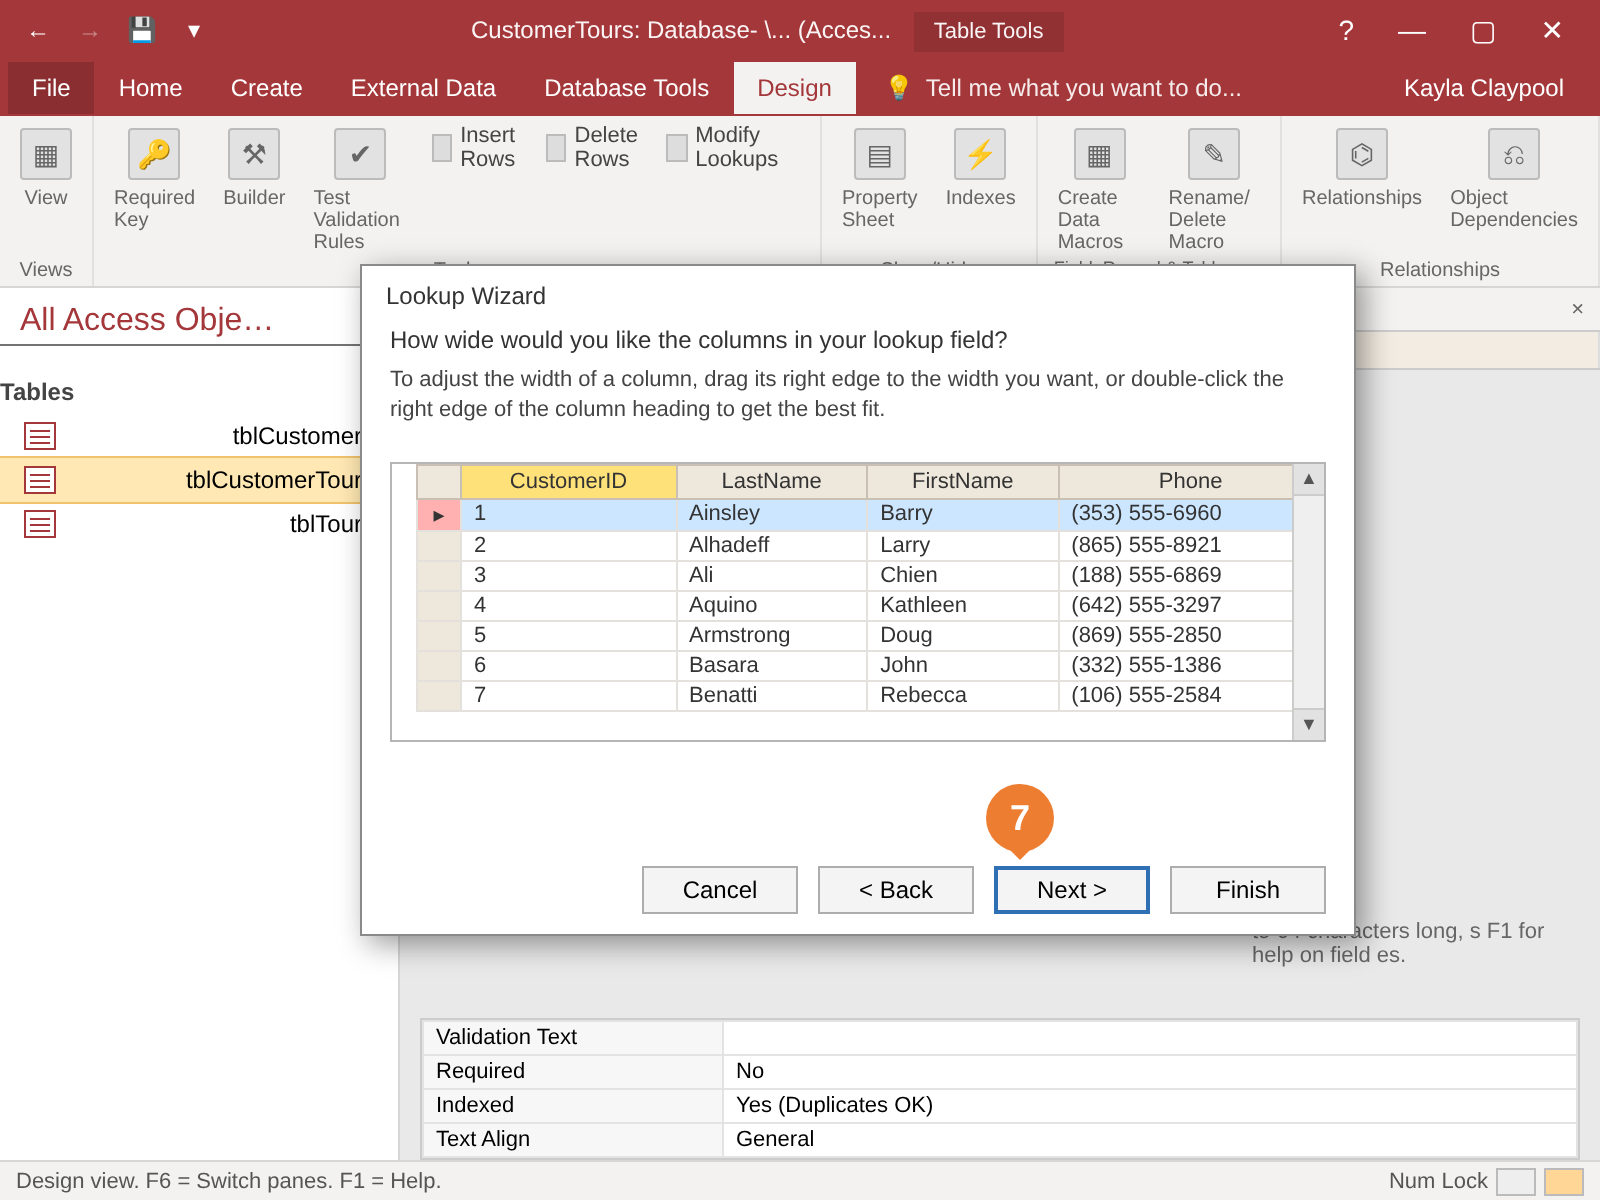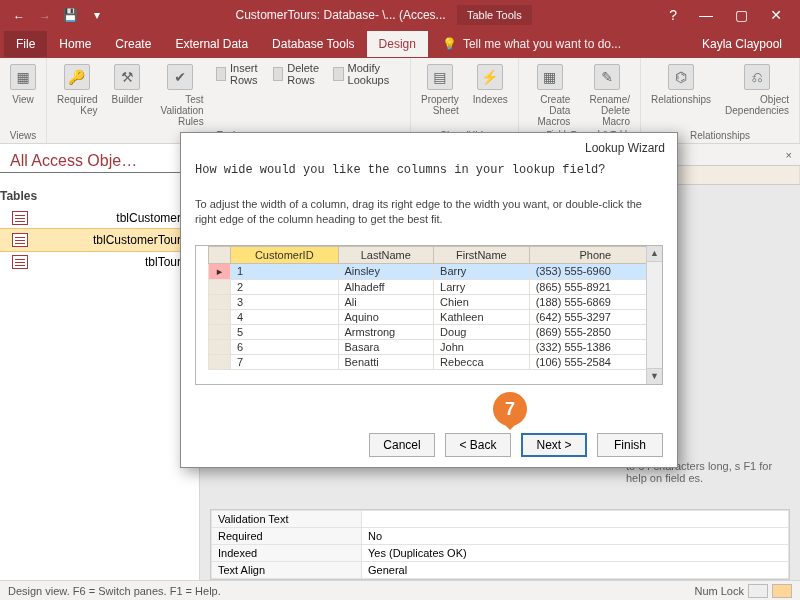--- a/index.html
+++ b/index.html
@@ -14,21 +14,21 @@
 
   .menubar { background: #a4373a; height: 28px; display: flex; align-items: center; color: #fff; font-size: 12px; padding: 0 4px; }
   .menubar .mtab { padding: 6px 12px; cursor: pointer; }
   .menubar .mtab.file { background: #8b2e31; }
   .menubar .mtab.active { background: #f3f2f1; color: #a4373a; }
   .menubar .tell { flex: 1; padding-left: 14px; opacity: .9; display: flex; align-items: center; gap: 6px; }
   .menubar .user { padding-right: 14px; }
 
   .ribbon { background: #f3f2f1; height: 86px; border-bottom: 1px solid #d6d6d6; display: flex; font-size: 11px; color: #444; }
   .rgroup { border-right: 1px solid #e1e1e1; padding: 4px 8px 2px; display: flex; flex-direction: column; align-items: center; justify-content: space-between; }
-  .rgroup .lbl { font-size: 10px; color: #666; margin-top: 2px; text-align: right; white-space: pre-line; }
+  .rgroup .lbl { font-size: 10px; color: #666; margin-top: 2px; text-align: left; white-space: pre-line; }
   .rgroup .icons { display: flex; gap: 10px; align-items: flex-start; }
   .rbtn { display: flex; flex-direction: column; align-items: center; gap: 2px; cursor: pointer; padding: 2px 2px 0; }
   .rbtn .ic { width: 26px; height: 26px; background: #e2e2e2; border: 1px solid #bbb; border-radius: 2px; display:flex;align-items:center;justify-content:center;font-size:14px;color:#666; }
   .rstack { display:flex;flex-direction:row;gap:2px;font-size:11px;color:#444; }
   .rstack div { display:flex;align-items:center;gap:4px;cursor:pointer; }
   .rstack .miniic{width:14px;height:14px;background:#ddd;border:1px solid #bbb;display:inline-block;}
 
   .body { display: flex; height: 436px; }
   .nav { width: 200px; border-right: 1px solid #d6d6d6; background: #fff; font-size: 12px; position: relative; }
   .nav h2 { color: #a4373a; font-size: 16px; font-weight: 400; padding: 8px 10px 2px; border-bottom:1px solid #737373; }
@@ -48,37 +48,37 @@
   .propsheet td { border:1px solid #e3e3e3; padding:2px 6px; }
   .propsheet td:first-child { width:150px; background:#f7f7f7; }
   .hint { position:absolute; right:14px; bottom:96px; font-size:11px; color:#666; width:160px; }
 
   .statusbar { height:20px; background:#f3f2f1; border-top:1px solid #d6d6d6; display:flex; align-items:center; font-size:11px; color:#555; padding:0 8px; }
   .statusbar .spacer{flex:1;}
   .statusbar .vbtn{width:20px;height:14px;border:1px solid #bbb;margin-left:4px;background:#eee;}
 
   
   .dialog { position:absolute; left:180px; top:132px; width:498px; height:336px; background:#fff; border:1px solid #8a8a8a; box-shadow:4px 4px 14px rgba(0,0,0,.4); font-size:12px; color:#333; z-index:50;}
-  .dialog .dtitle { padding:8px 12px 4px; font-size:12px; color:#333;text-align:right; }
+  .dialog .dtitle { padding:8px 12px 4px; font-size:12px; color:#333; }
   .dialog .dbody { padding:4px 14px; }
-  .dialog .q { margin-bottom:20px;font-family:Liberation Mono, monospace; }
+  .dialog .q { margin-bottom:6px; }
   .dialog .hintxt { font-size:11px; color:#444; line-height:1.35; }
   .dialog .dgrid { margin-top:18px; border:1px solid #b5b5b5; height:140px; overflow:hidden; position:relative; background:#fff;padding-left:12px;}
   .dialog table { border-collapse:collapse; width:100%; font-size:11px; }
   .dialog th { background:#eee7db; border:1px solid #c9c0b3; padding:2px 6px; font-weight:400; text-align:center; }
   .dialog th.sel { background:#ffe17a; }
   .dialog td { border:1px solid #e4e0db; padding:1px 6px; }
   .dialog tr.hl td { background:#cde6ff; }
   .dialog tr.hl td.rowh { background:#ffb0b0; }
   .dialog td.rowh { background:#eee7db; width:22px; text-align:center; }
   .dialog .scroll { position:absolute; right:0; top:0; bottom:0; width:16px; background:#efefef; border-left:1px solid #ccc;}
   .dialog .scroll .up,.dialog .scroll .down{height:16px;display:flex;align-items:center;justify-content:center;font-size:9px;color:#555;background:#e2e2e2;border-bottom:1px solid #ccc;}
   .dialog .scroll .down{position:absolute;bottom:0;left:0;right:0;border-top:1px solid #ccc;border-bottom:none;}
   .dialog .btns { position:absolute; bottom:10px; right:14px; display:flex; gap:10px; }
-  .dialog button { width:66px; height:24px; font-size:12px; background:#f4f4f4; border:1px solid #adadad; cursor:pointer; }
+  .dialog button { width:78px; height:24px; font-size:12px; background:#f4f4f4; border:1px solid #adadad; cursor:pointer; }
   .dialog button.primary { border:2px solid #2f6fb3; }
 
   .callout { position:absolute; left:493px; top:392px; z-index:60; }
   .callout .pin { width:34px; height:34px; background:#ed7d31; border-radius:50%; color:#fff; font-weight:700; font-size:18px; display:flex; align-items:center; justify-content:center; position:relative; }
   .callout .pin::after{content:"";position:absolute;bottom:-12px;left:9px;border:8px solid transparent;border-top-color:#ed7d31;}
 </style>
 </head>
 <body>
 
 <div class="titlebar">

